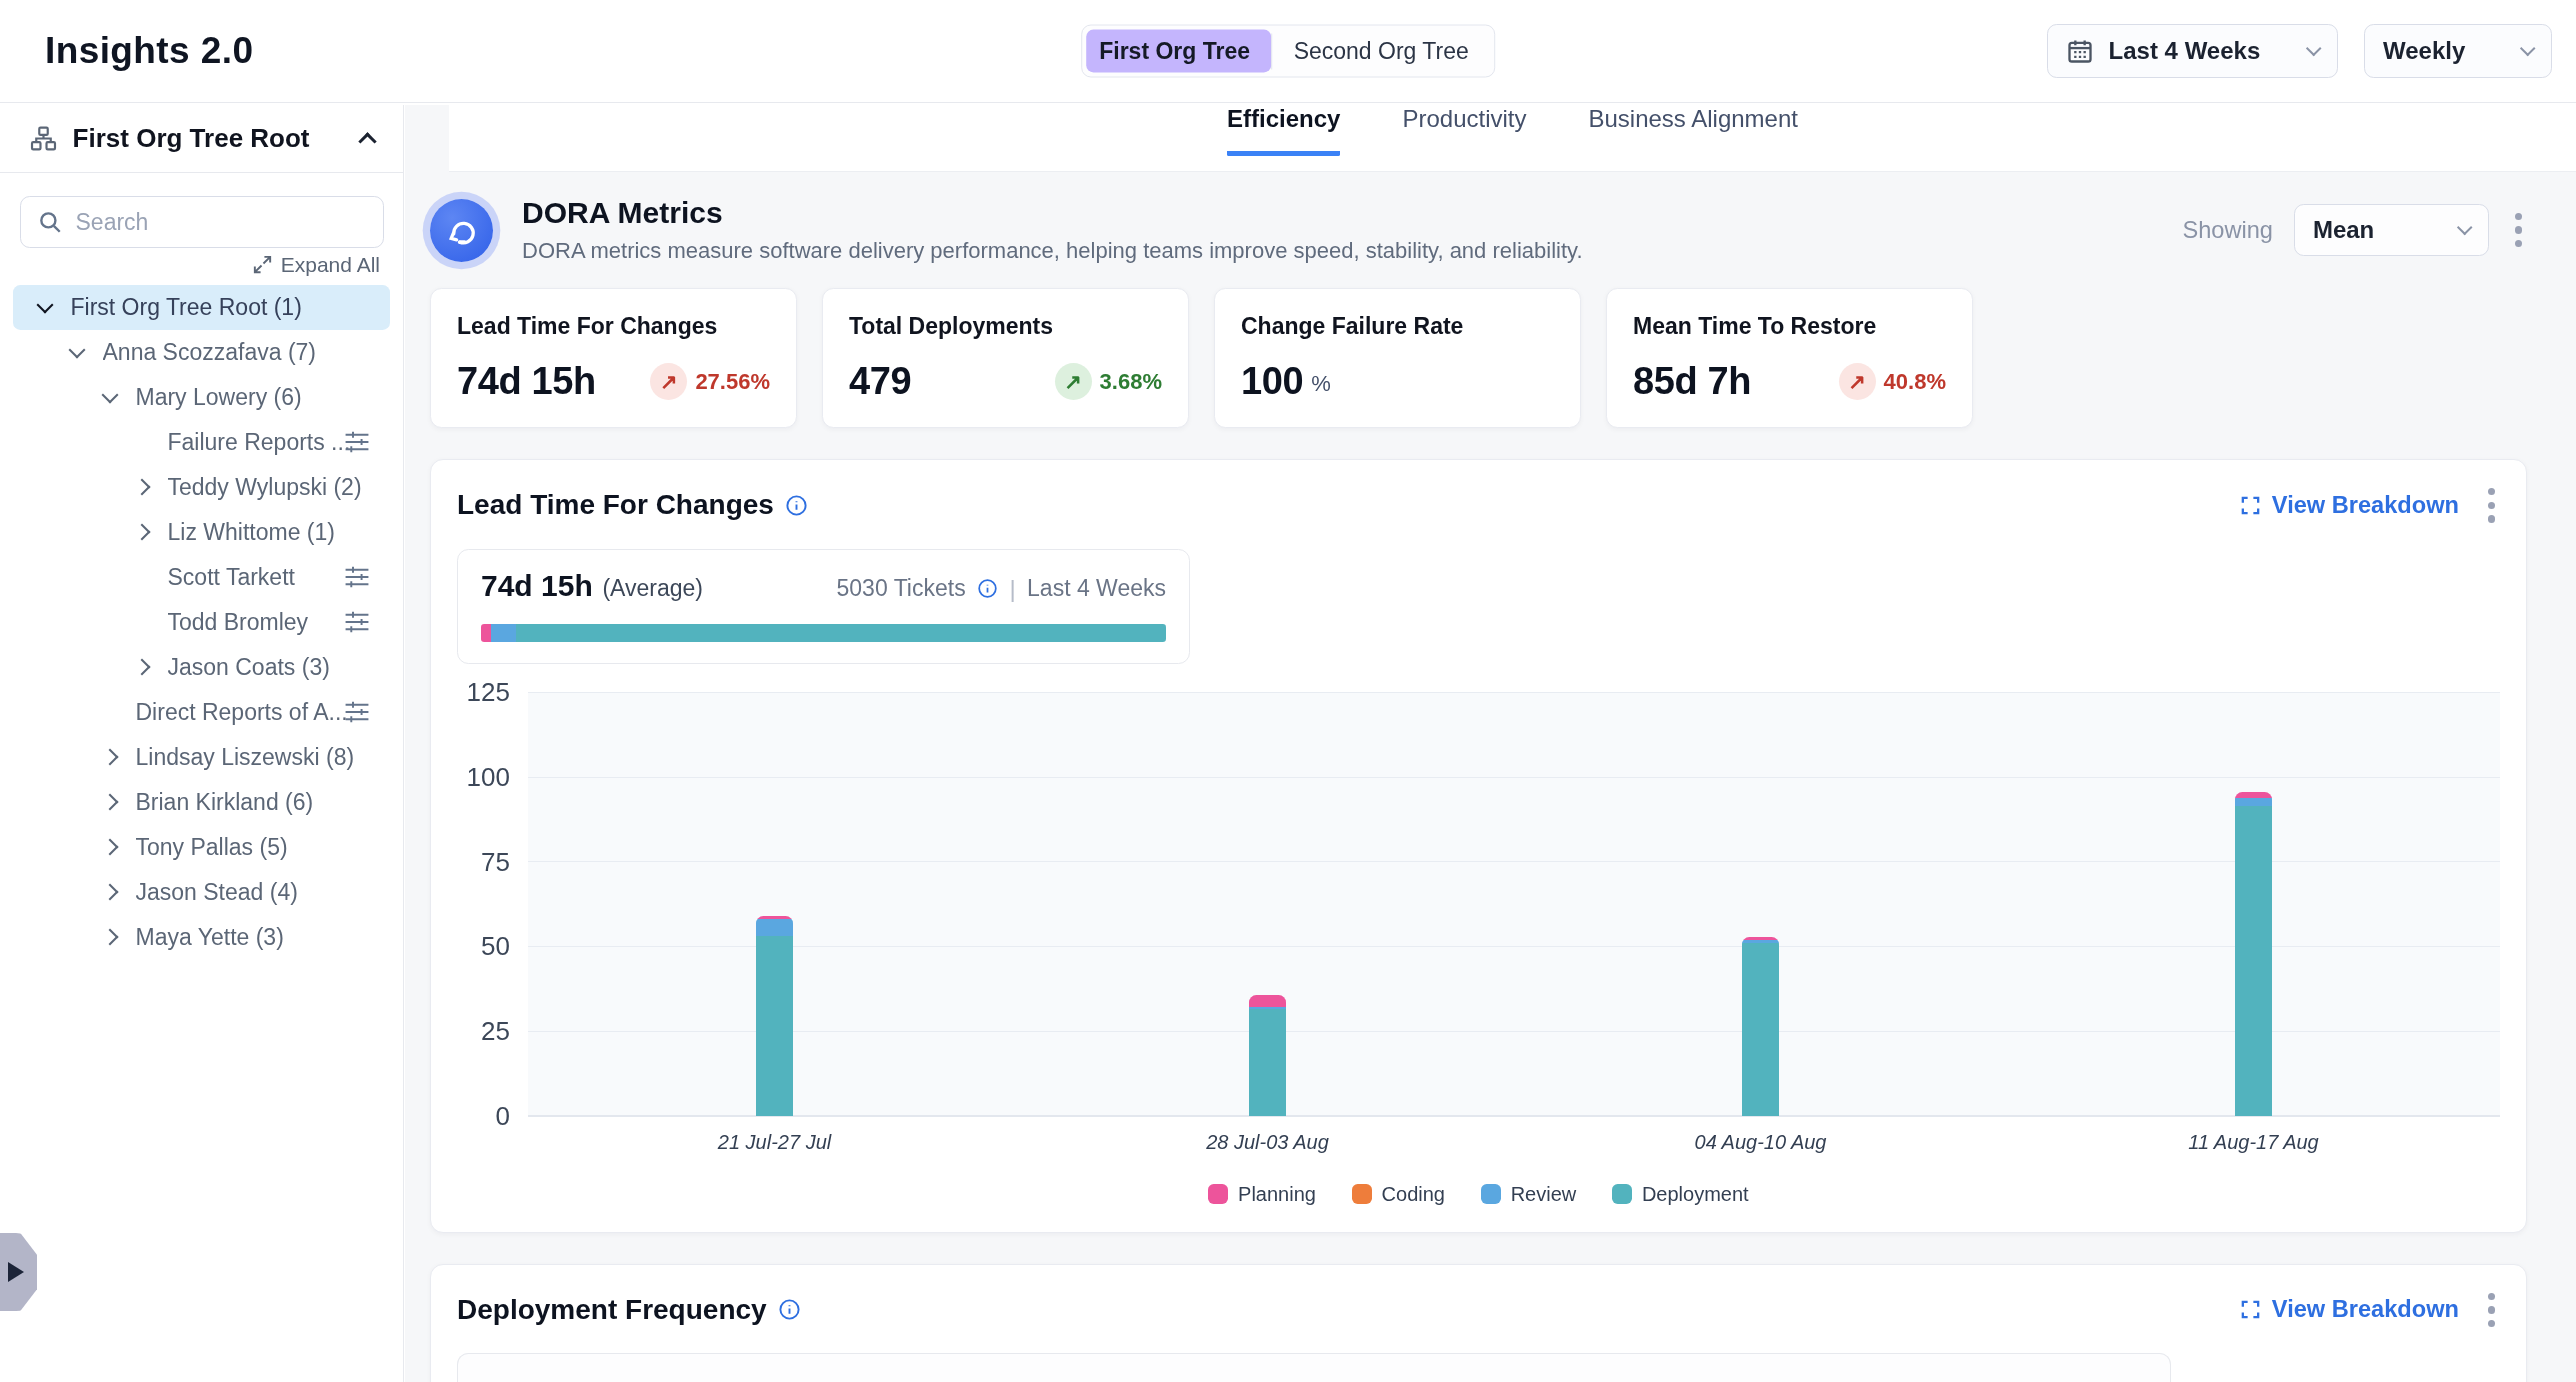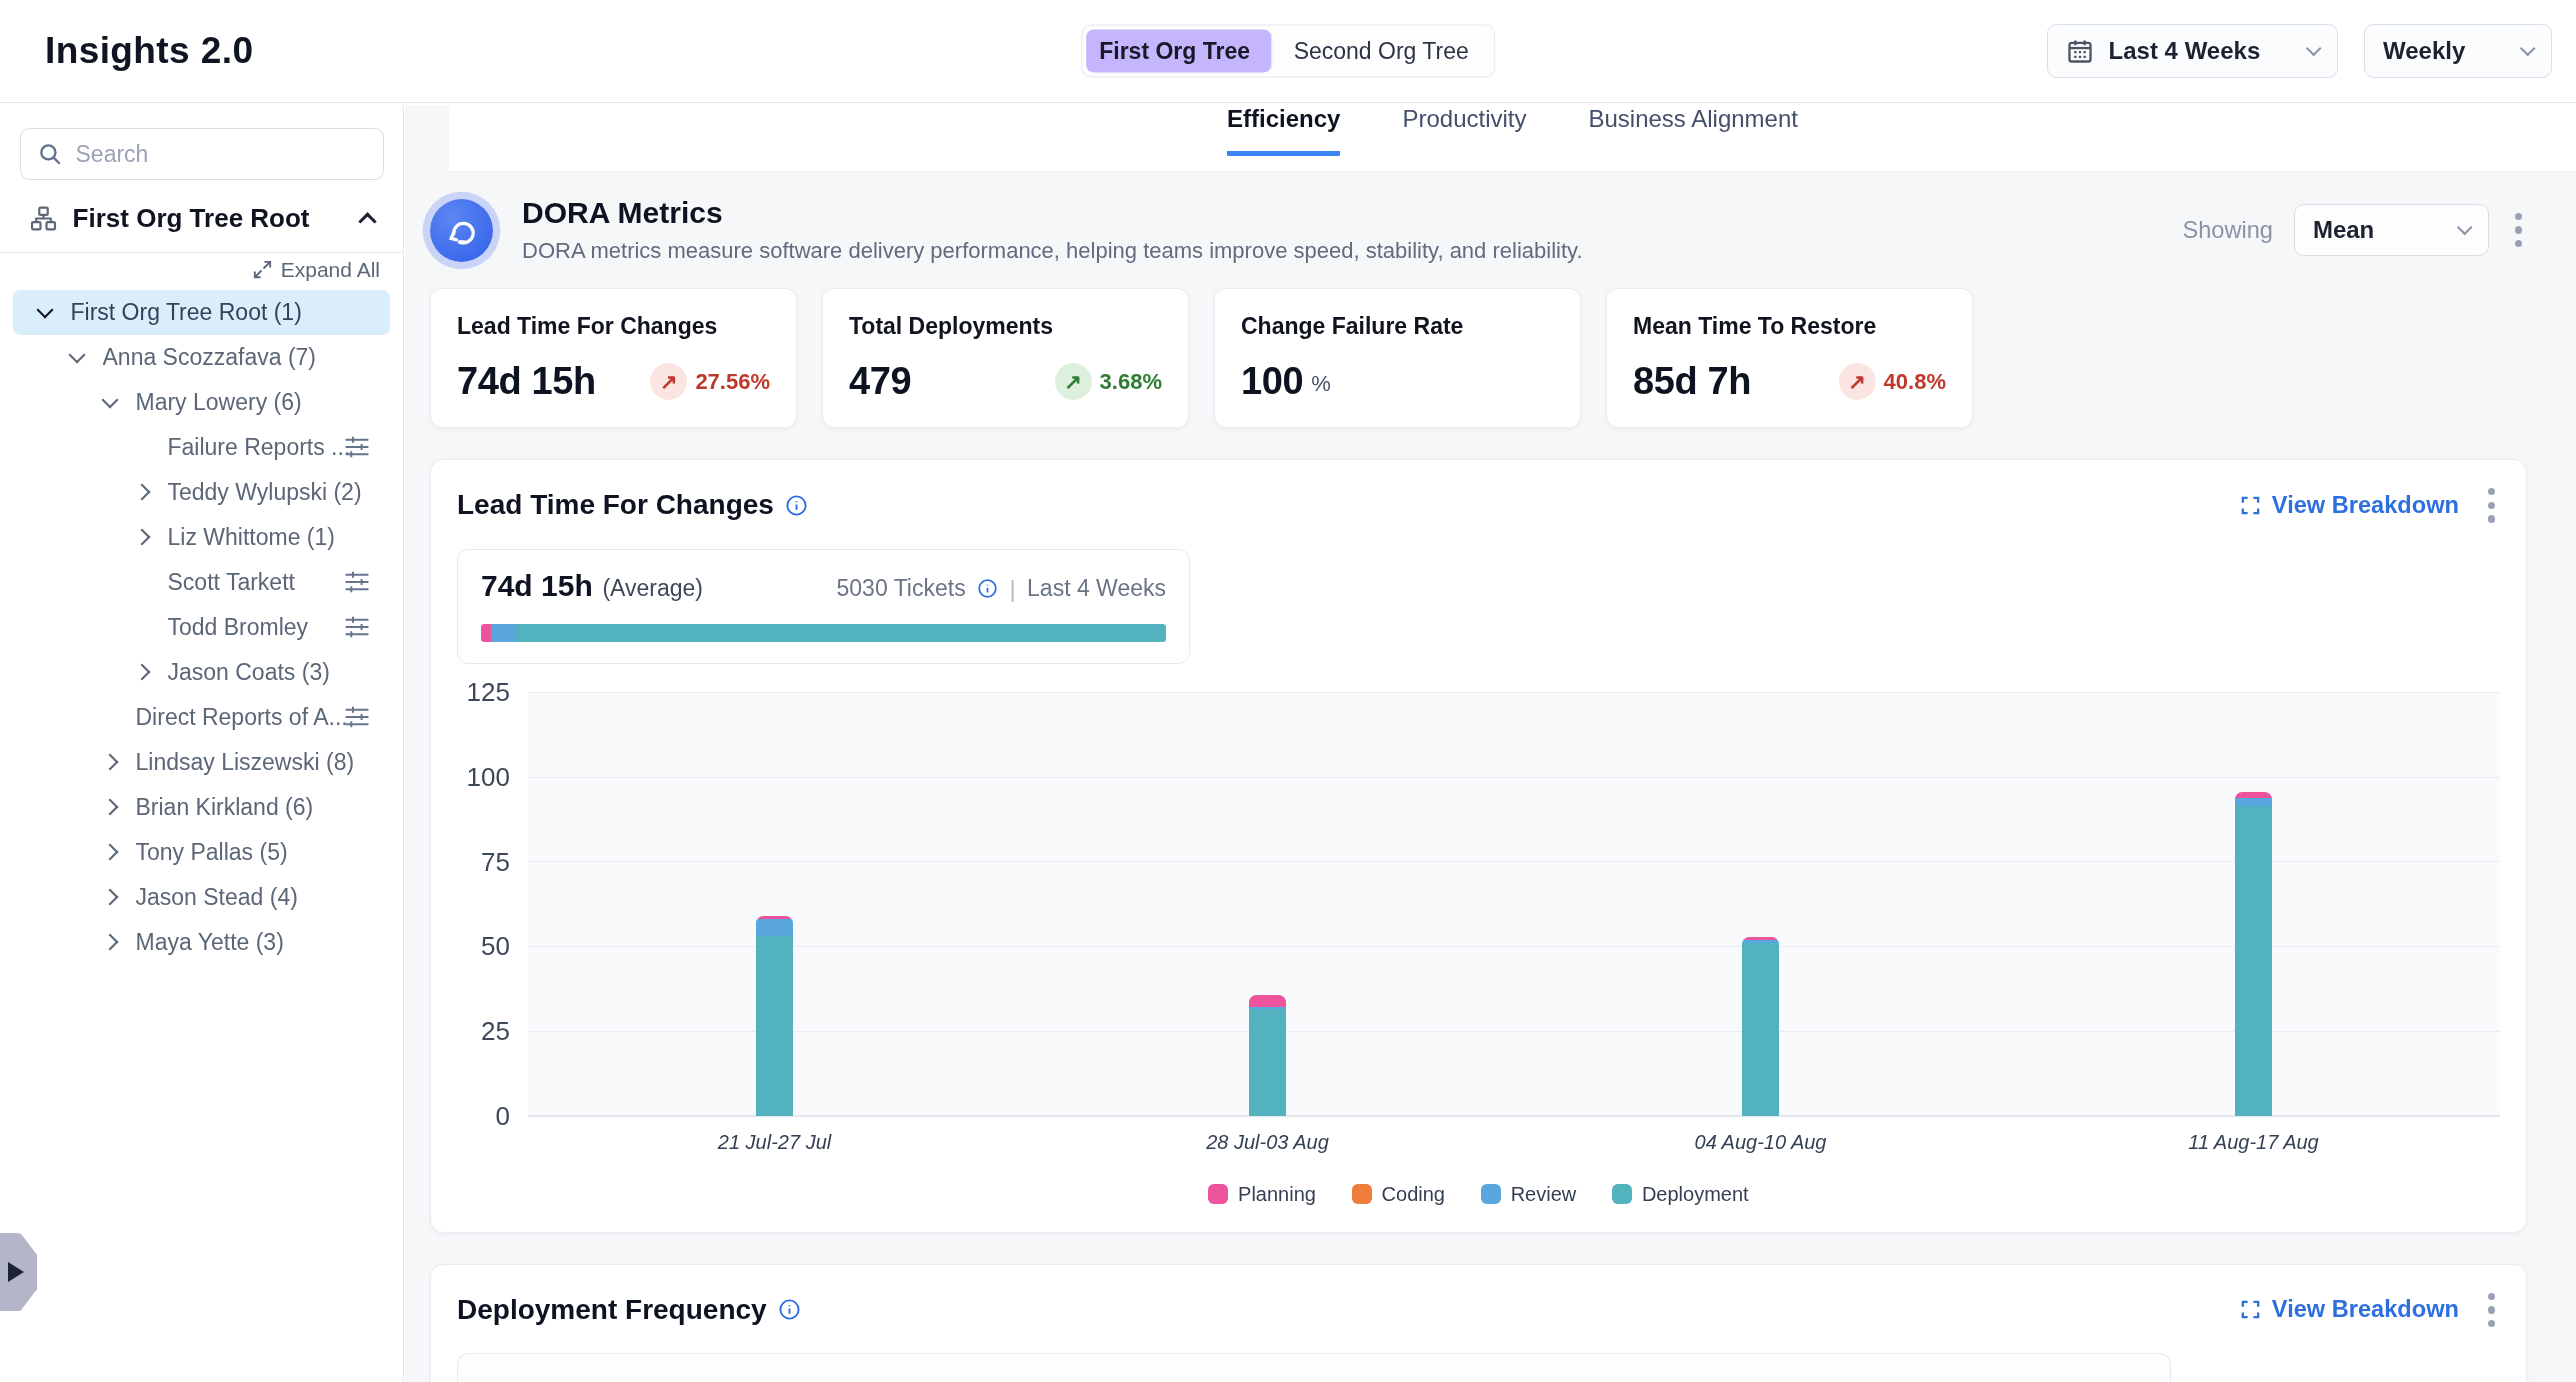--- a/index.html
+++ b/index.html
@@ -182,41 +182,41 @@
         <span class="dd-chev"></span>
       </div>
       <div class="dropdown" id="granularity-dropdown">
         <span class="dd-label">Weekly</span>
         <span class="dd-chev"></span>
       </div>
     </div>
   </div>
 
   <div id="sidebar">
-    <div id="search-box">
-      <span>
-        <svg width="26" height="26" viewBox="0 0 24 24" fill="none" stroke="#64748b" stroke-width="2.2">
-            <circle cx="10.5" cy="10.5" r="6.5"></circle>
-            <path d="M15.5 15.5L21 21"></path>
-          </svg>
-      </span>
-      <input type="text" placeholder="Search" style="">
-    </div>
-
     <div id="sidebar-header">
       <span>
         <svg width="29" height="29" viewBox="0 0 24 24" fill="none" stroke="#5b6676" stroke-width="1.8">
             <rect x="8.5" y="3" width="7" height="6" rx="1"></rect>
             <rect x="2.5" y="15" width="7" height="6" rx="1"></rect>
             <rect x="14.5" y="15" width="7" height="6" rx="1"></rect>
             <path d="M12 9v3M6 15v-3h12v3"></path>
           </svg>
       </span>
       <span class="sb-title">First Org Tree Root</span>
       <span class="chev-up"></span>
+    </div>
+
+    <div id="search-box">
+      <span>
+        <svg width="26" height="26" viewBox="0 0 24 24" fill="none" stroke="#64748b" stroke-width="2.2">
+            <circle cx="10.5" cy="10.5" r="6.5"></circle>
+            <path d="M15.5 15.5L21 21"></path>
+          </svg>
+      </span>
+      <input type="text" placeholder="Search" style="">
     </div>
 
     <div id="expand-all">
       <span>
         <svg width="23" height="23" viewBox="0 0 24 24" fill="none" stroke="#5b6676" stroke-width="2">
             <path d="M14 4h6v6M20 4l-7 7M10 20H4v-6M4 20l7-7"></path>
           </svg>
       </span>
       <span>Expand All</span>
     </div>

